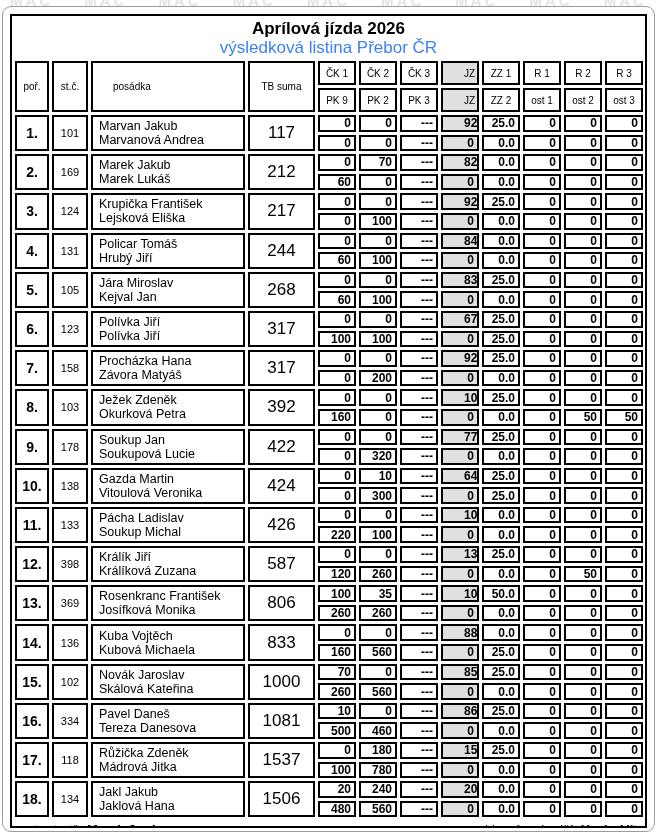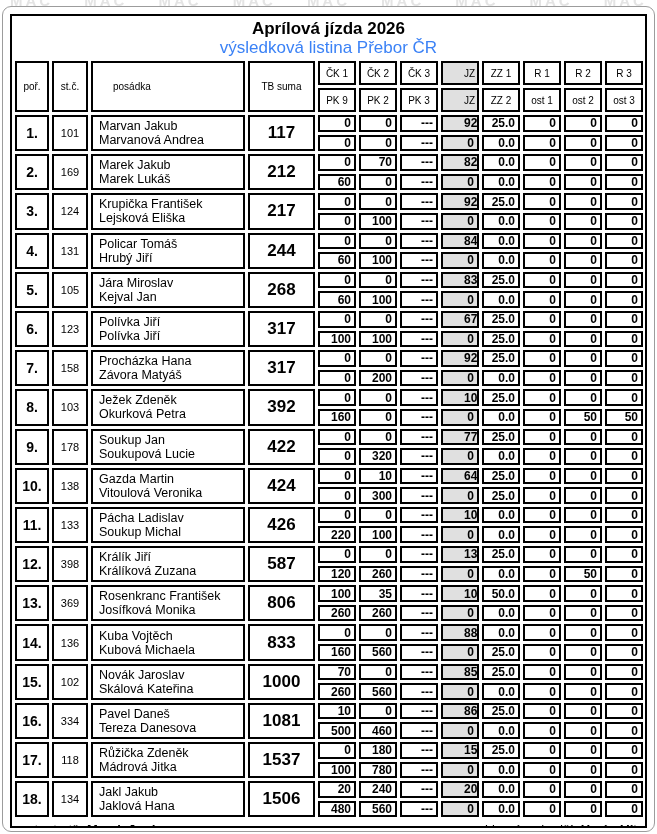--- a/index.html
+++ b/index.html
@@ -39,21 +39,21 @@
   }
   th,td{
     border:2px solid var(--cellborder);background:#fff;padding:0;
     overflow:hidden;white-space:nowrap;vertical-align:middle;
   }
   th{height:20px;font-weight:normal;font-size:10px;text-align:center;}
   th.h-crew{text-align:left;padding-left:20px;}
   td.rank{font-weight:bold;font-size:14px;text-align:center;}
   td.stno{font-size:11px;text-align:center;}
   td.crew{text-align:left;padding-left:6px;font-size:12.5px;line-height:14px;}
-  td.total{font-weight:bold;font-size:17px;text-align:center;}
+  td.total{font-weight:normal;font-size:17px;text-align:center;}
   td.val{
     text-align:right;padding-right:3px;font-weight:bold;font-size:12px;
     height:12.6px;line-height:12px;
   }
   .hl{background:var(--hl);padding-left:21px;}
   .footer{
     margin-top:auto;flex:0 0 auto;display:flex;justify-content:space-between;
     align-items:center;font-size:13px;padding:2px 8px 3px 8px;
   }
   .footer b{margin-left:4px;}

